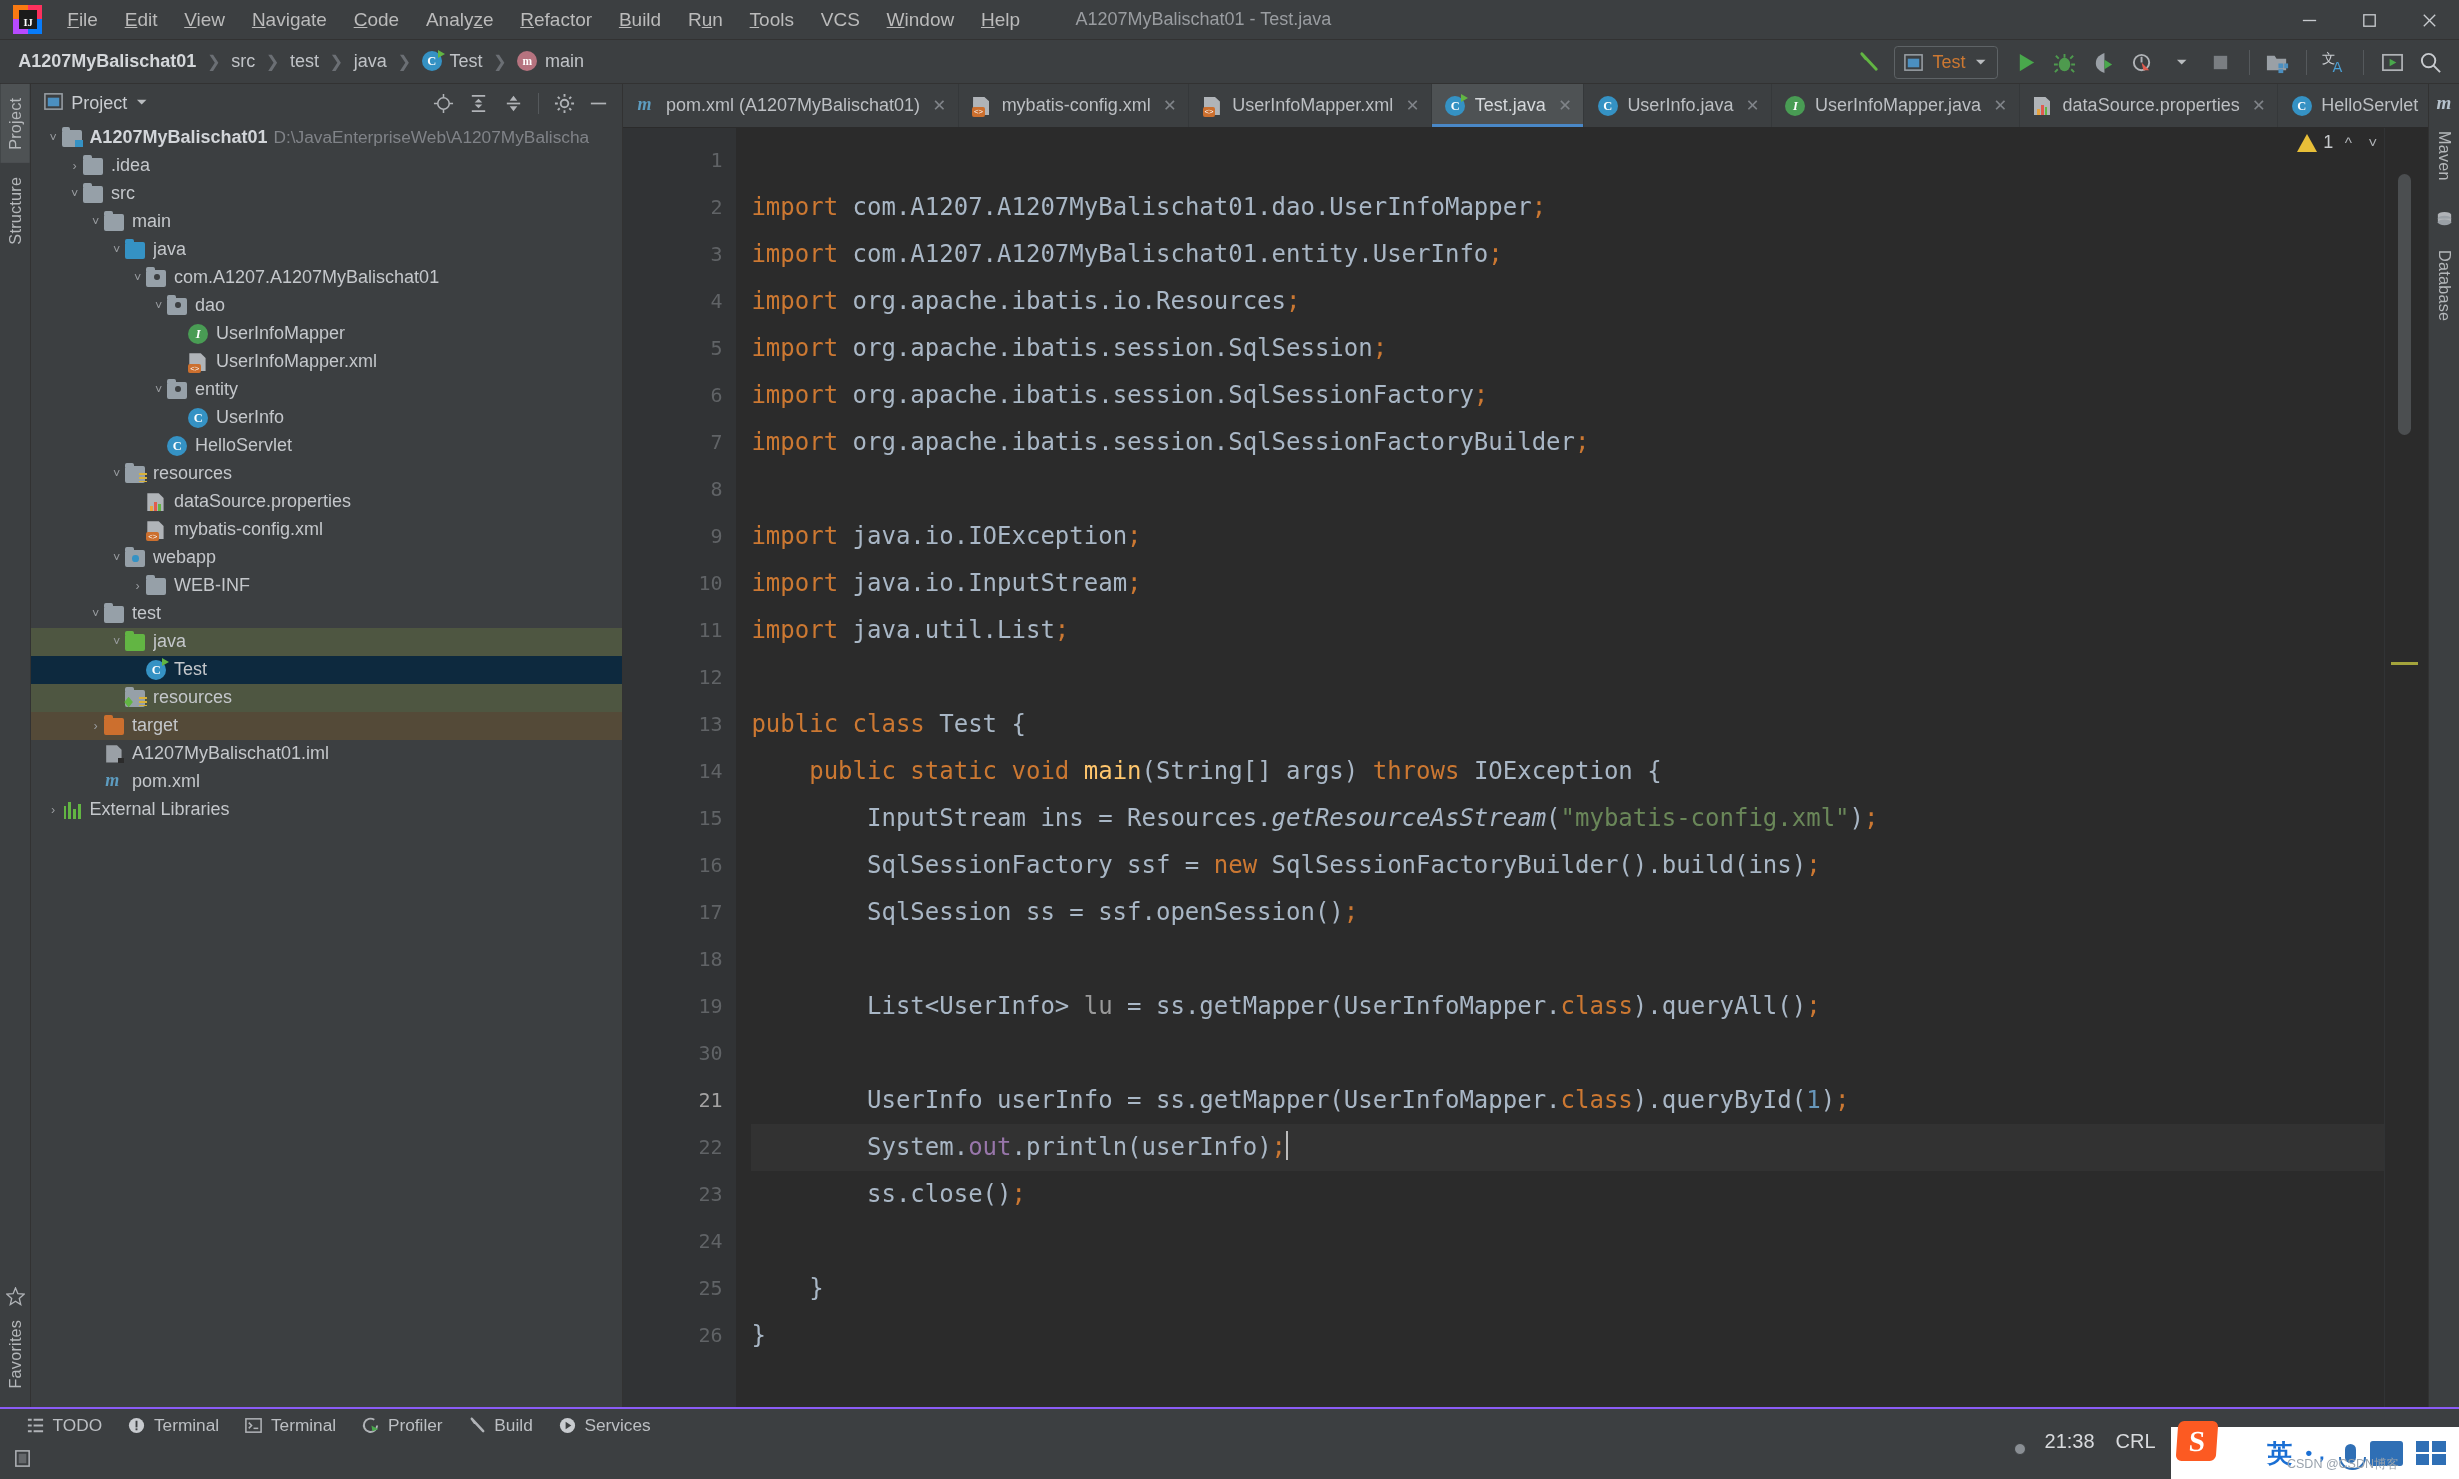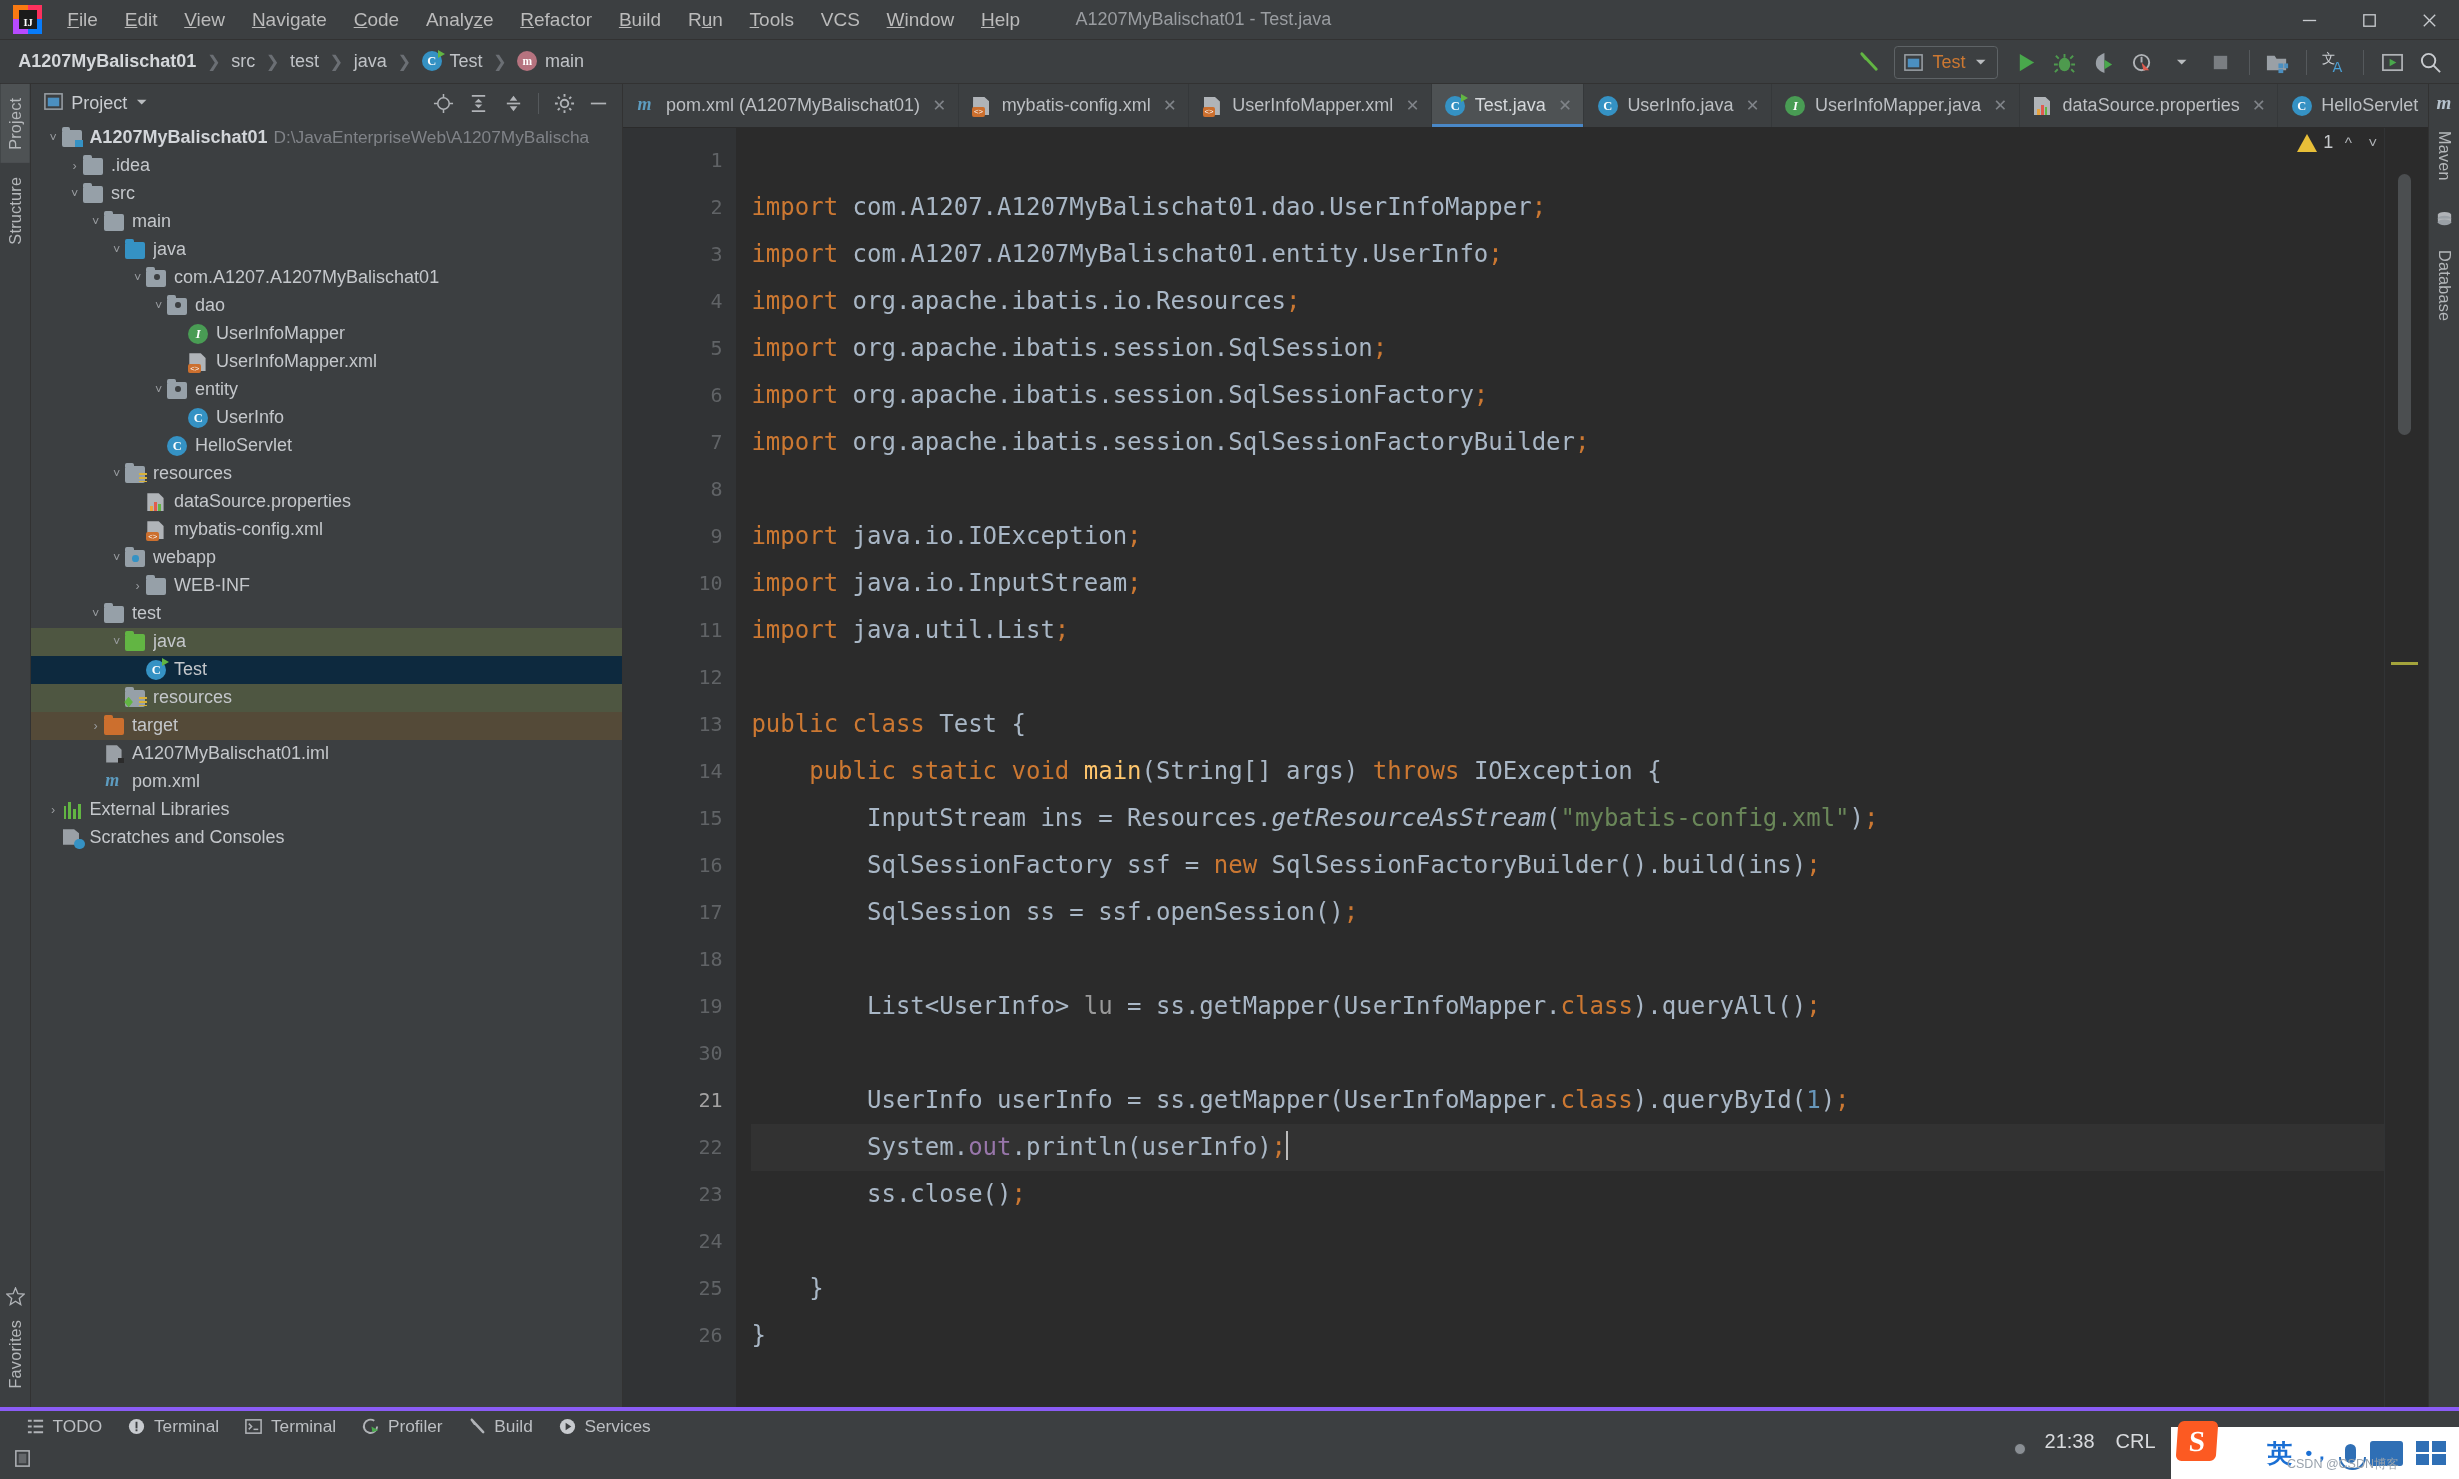--- a/index.html
+++ b/index.html
@@ -214,21 +214,21 @@
 
   
   .vstrip-right {
     width: 31px; flex: none; background: #3c3f41; border-left: 1px solid #323232;
     display: flex; flex-direction: column; align-items: center; padding-top: 7.7px;
   }
 
   
   .bottombar {
     height: 35px; flex: none; background: #3c3f41; display: flex; align-items: center;
-    border-top: 4px solid #8b5cf6; padding-left: 13.4px; gap: 0;
+    border-top: 2px solid #8b5cf6; padding-left: 13.4px; gap: 0;
   }
   .bbitem {
     display: flex; align-items: center; gap: 7.7px; color: #bcbfc3; font-size: 17.3px; padding: 3.8px 12.5px;
   }
   .statusbar {
     height: 37px; flex: none; background: #3c3f41; display: flex; align-items: center;
     padding-left: 13.4px; color: #b9bcbf; font-size: 17.3px; position: relative; gap: 9.6px;
   }
   .status-msg { color: #b9bcbf; white-space: nowrap; }
   .sb-right { position: absolute; right: 7.7px; display: flex; align-items: center; gap: 13.4px; }
@@ -696,29 +696,20 @@
             <span class="ic">
               <span class="ext-lib">
                 <i style="height:12.5px"></i>
                 <i style="height:16.3px"></i>
                 <i style="height:9.6px"></i>
                 <i style="height:14.4px"></i>
               </span>
             </span>
             <span class="lbl">External Libraries</span>
           </div>
-          <div class="trow">
-            <span style="width:13.4px;flex:none"></span>
-            <span class="arrow"></span>
-            <span class="ic">
-              <span class="scratch"></span>
-              <span style="position:absolute;right:-1.9px;bottom:-1px;width:10.6px;height:10.6px;border-radius:50%;background:#3592c4"></span>
-            </span>
-            <span class="lbl">Scratches and Consoles</span>
-          </div>
         </div>
     </div>
 
     <div class="editor-col">
       <div class="tabbar" id="tabbar">
           <div class="etab">
             <span class="ti">
               <span class="mvn-m">m</span>
             </span>
             <span>pom.xml (A1207MyBalischat01)</span>

